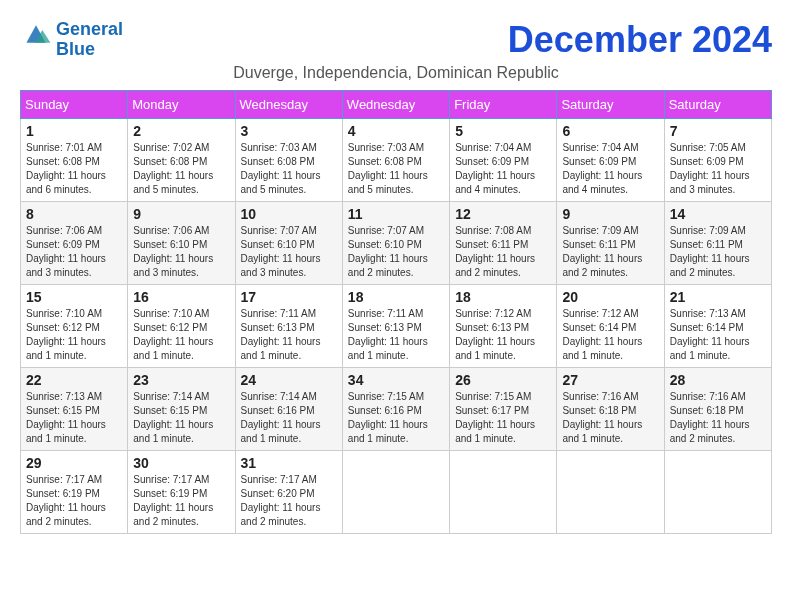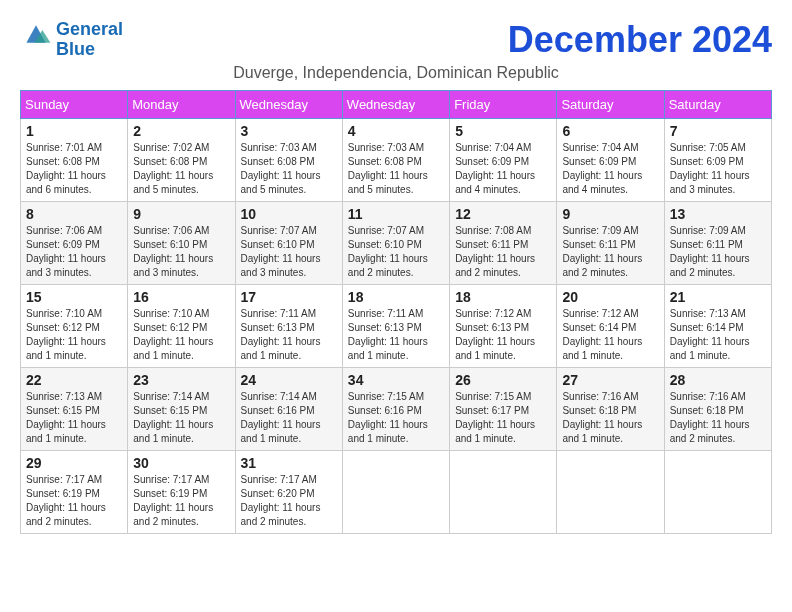--- a/index.html
+++ b/index.html
@@ -172,21 +172,21 @@
         </td>
         <td>
           <span class="day-num">12</span>
           <div class="day-detail">Sunrise: 7:08 AM<br>Sunset: 6:11 PM<br>Daylight: 11 hours and 2 minutes.</div>
         </td>
         <td>
           <span class="day-num">9</span>
           <div class="day-detail">Sunrise: 7:09 AM<br>Sunset: 6:11 PM<br>Daylight: 11 hours and 2 minutes.</div>
         </td>
         <td>
-          <span class="day-num">13</span>
+          <span class="day-num">14</span>
           <div class="day-detail">Sunrise: 7:09 AM<br>Sunset: 6:11 PM<br>Daylight: 11 hours and 2 minutes.</div>
         </td>
       </tr>
       <tr>
         <td>
           <span class="day-num">15</span>
           <div class="day-detail">Sunrise: 7:10 AM<br>Sunset: 6:12 PM<br>Daylight: 11 hours and 1 minute.</div>
         </td>
         <td>
           <span class="day-num">16</span>

